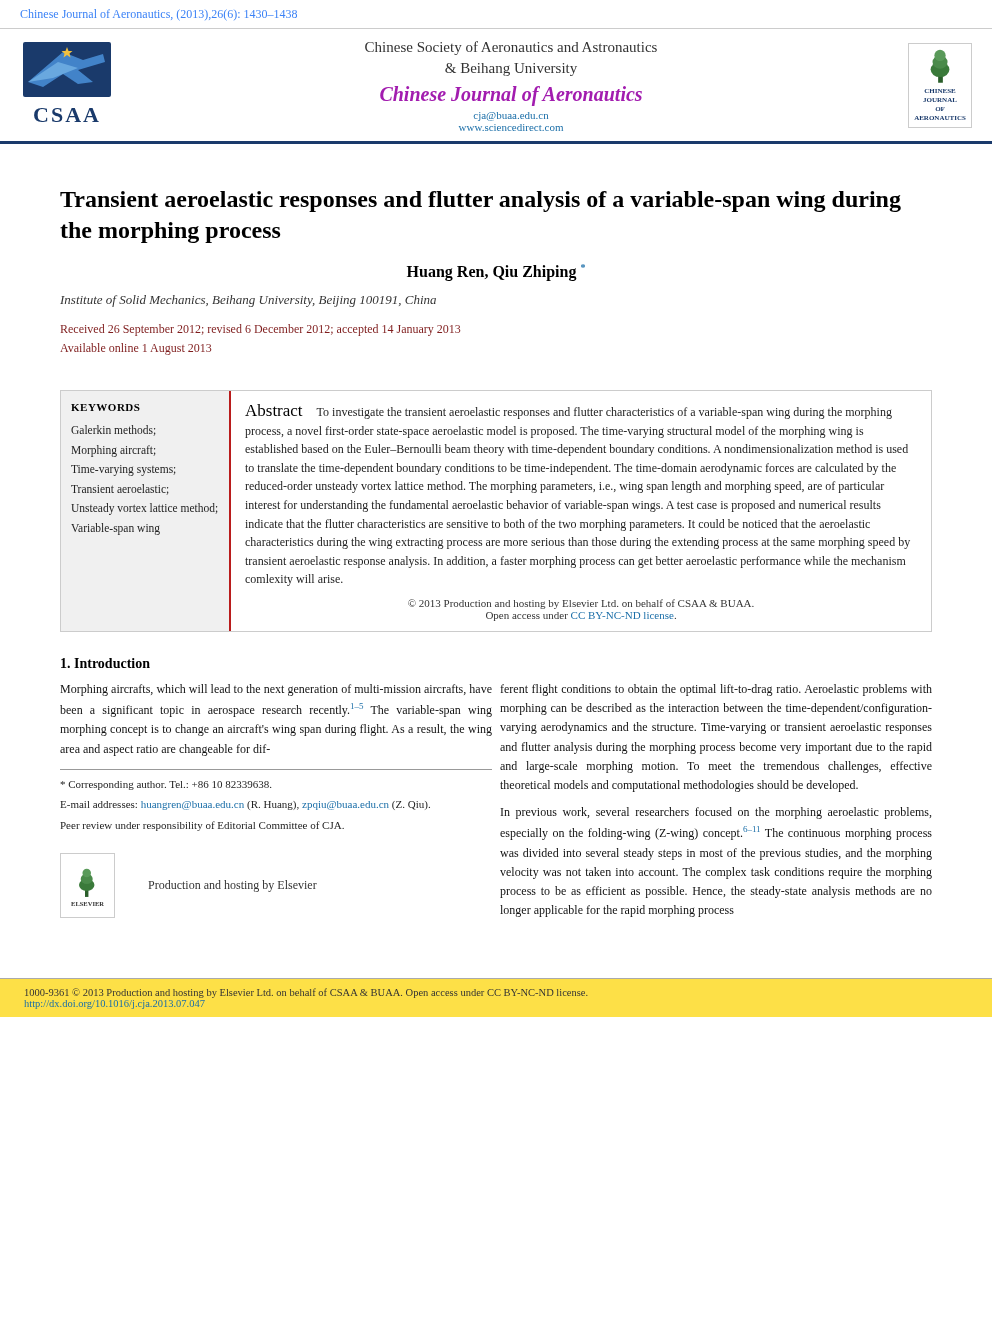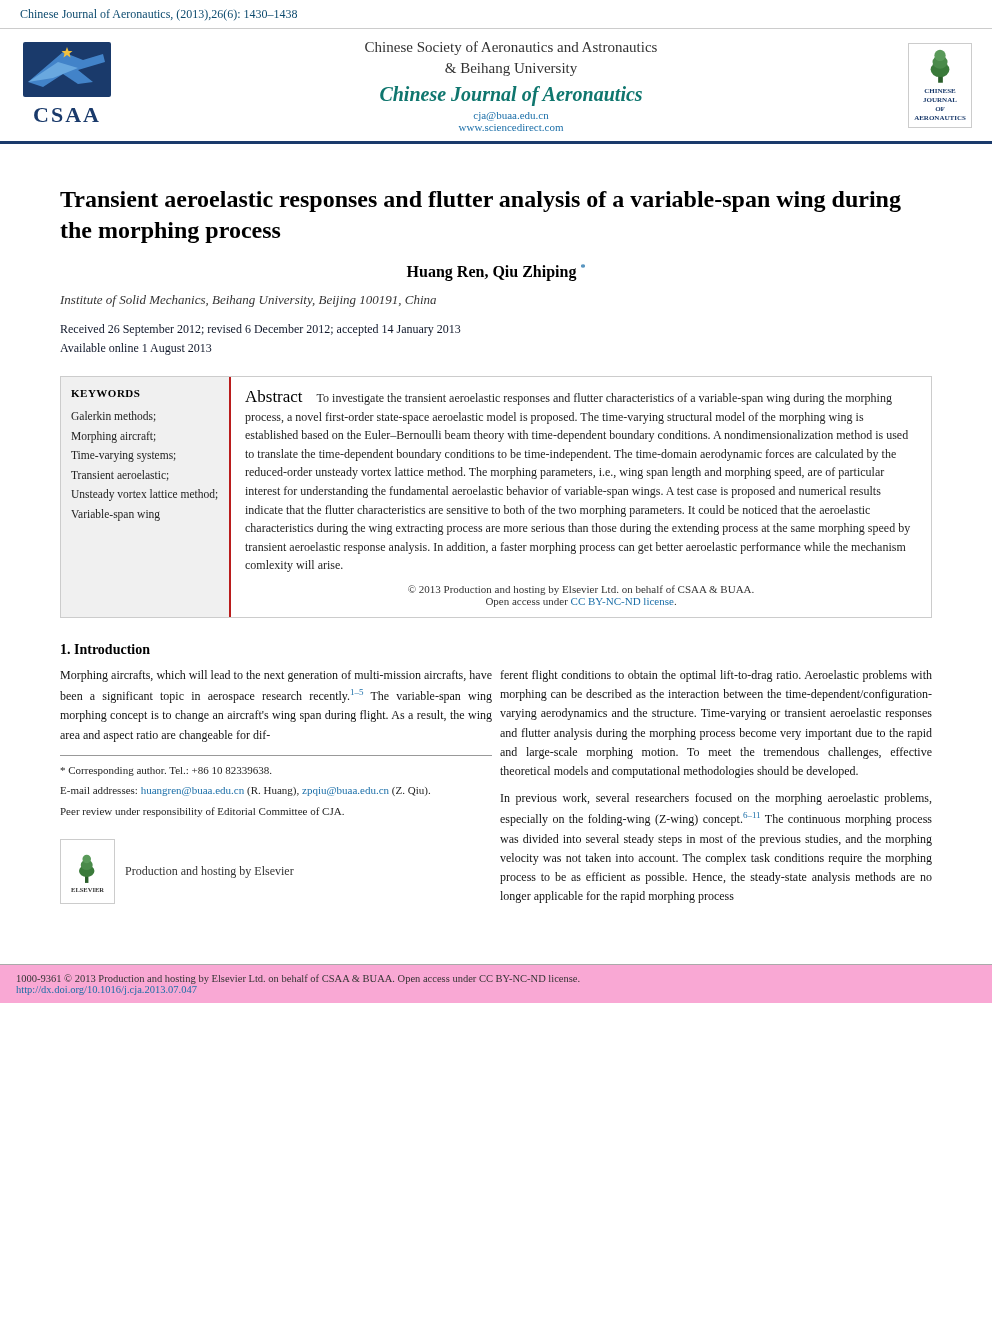--- a/index.html
+++ b/index.html
@@ -12,21 +12,21 @@
       min-height: 1323px;
     }
 
     
     #top-bar {
       background: #fff;
       padding: 6px 20px;
       border-bottom: 1px solid #ccc;
     }
     #top-bar a {
-      color: #0c4a6e;
+      color: #3b82f6;
       font-size: 12px;
       text-decoration: none;
     }
 
     
     #journal-header {
       display: flex;
       align-items: center;
       border-bottom: 3px solid #1a3a6b;
       padding: 8px 12px;
@@ -51,21 +51,21 @@
       text-align: center;
     }
     #journal-center .society {
       font-size: 15px;
       color: #333;
       line-height: 1.4;
     }
     #journal-center .journal-name {
       font-size: 20px;
       font-weight: bold;
-      color: #0f766e;
+      color: #a21caf;
       font-style: italic;
       margin-top: 4px;
     }
     #journal-center .links {
       font-size: 11px;
       color: #1a6ea8;
       margin-top: 3px;
     }
     #journal-right-logo {
       width: 80px;
@@ -128,22 +128,22 @@
     #affiliation {
       font-style: italic;
       font-size: 13px;
       margin-bottom: 12px;
       color: #333;
     }
 
     
     #dates {
       font-size: 12px;
-      margin-bottom: 18px;
-      color: #0f172a;
+      margin-bottom: 32px;
+      color: #7f1d1d;
       line-height: 1.6;
     }
 
     
     #abstract-section {
       display: flex;
       gap: 0;
       border: 1px solid #ccc;
       margin-bottom: 24px;
     }
@@ -261,29 +261,30 @@
       justify-content: center;
       font-size: 7px;
       color: #1a3a6b;
       font-weight: bold;
       text-align: center;
       flex-shrink: 0;
     }
     #elsevier-footer-text {
       font-size: 12px;
       color: #333;
+      margin-left: 23px;
     }
 
     
     #bottom-bar {
       border-top: 1px solid #aaa;
-      padding: 8px 16px;
+      padding: 8px 24px;
       font-size: 10.5px;
       color: #333;
-      background: #f9a8d4;
+      background: #fde047;
       margin-top: 10px;
     }
     #bottom-bar a {
       color: #1a6ea8;
       text-decoration: none;
     }
 
     
     .wing-svg {
       width: 88px;

